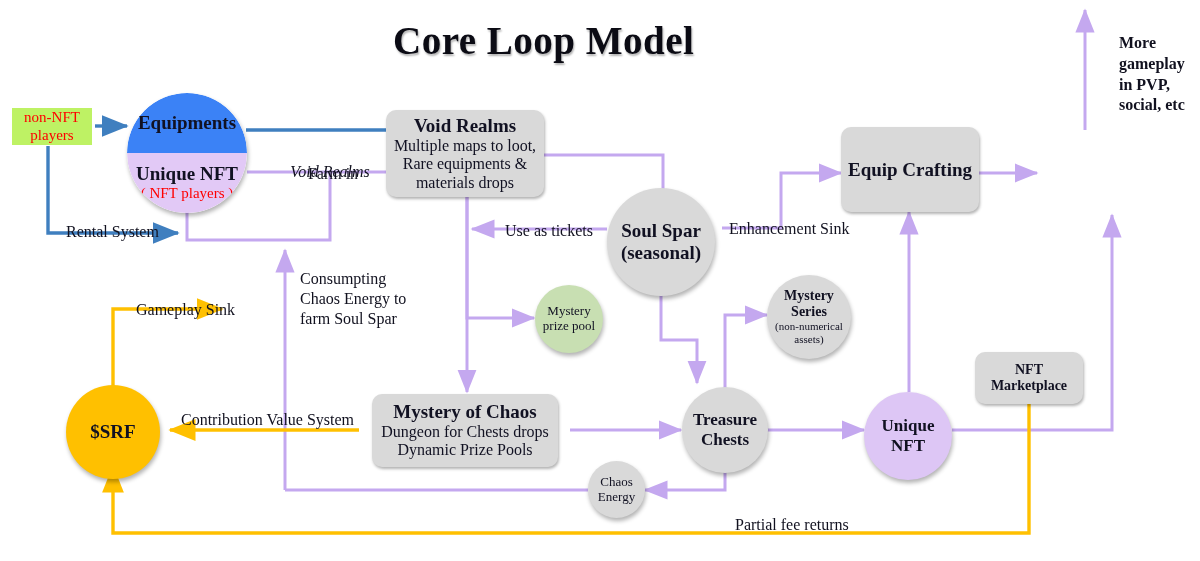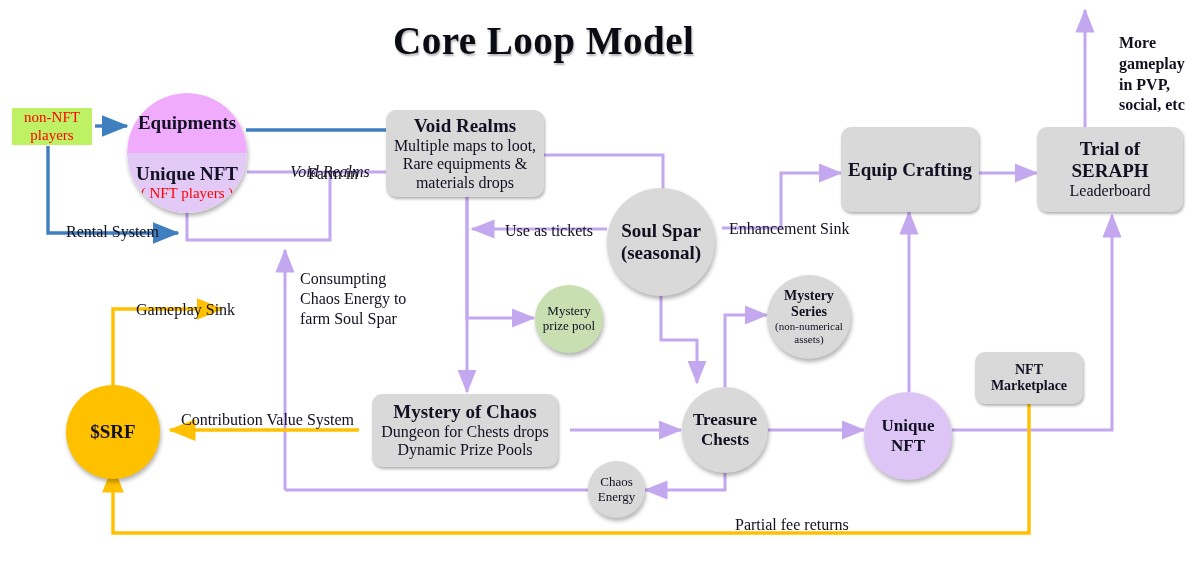--- a/index.html
+++ b/index.html
@@ -77,21 +77,21 @@
   .split-top, .split-bot {
     position: absolute;
     left: 0; width: 100%;
     display: flex;
     align-items: center;
     justify-content: center;
     flex-direction: column;
   }
   .split-top {
     top: 0; height: 50%;
-    background: #f0abfc;
+    background: #3b82f6;
     border-radius: 100px 100px 0 0;
   }
   .split-bot {
     bottom: 0; height: 50%;
     background: #e2c9f6;
     border-radius: 0 0 100px 100px;
   }
 </style>
 </head>
 <body>
@@ -225,25 +225,20 @@
 
   <div class="node rect" style="left:975px; top:352px; width:108px; height:52px;">
     <div class="hd-sm" style="font-size:14px;">NFT</div>
     <div class="hd-sm" style="font-size:14px;">Marketplace</div>
   </div>
 
   <div class="node rect" style="left:841px; top:127px; width:138px; height:85px;">
     <div class="hd">Equip Crafting</div>
   </div>
 
-  <div class="node rect" style="left:1037px; top:127px; width:146px; height:85px;">
-    <div class="hd">Trial of</div>
-    <div class="hd">SERAPH</div>
-    <div class="sub">Leaderboard</div>
-  </div>
 
   <div class="node circ gold" style="left:66px; top:385px; width:94px; height:94px;">
     <div class="hd">$SRF</div>
   </div>
 
   <div class="lbl" style="left:66px; top:222px;">Rental System</div>
 
   <div class="lbl lbl-mid" style="left:287px; top:144px; width:92px;margin-top:20px;">Farm in</div>
   <div class="lbl lbl-mid lbl-ital" style="left:284px; top:162px; width:92px;">Void Realms</div>
 

